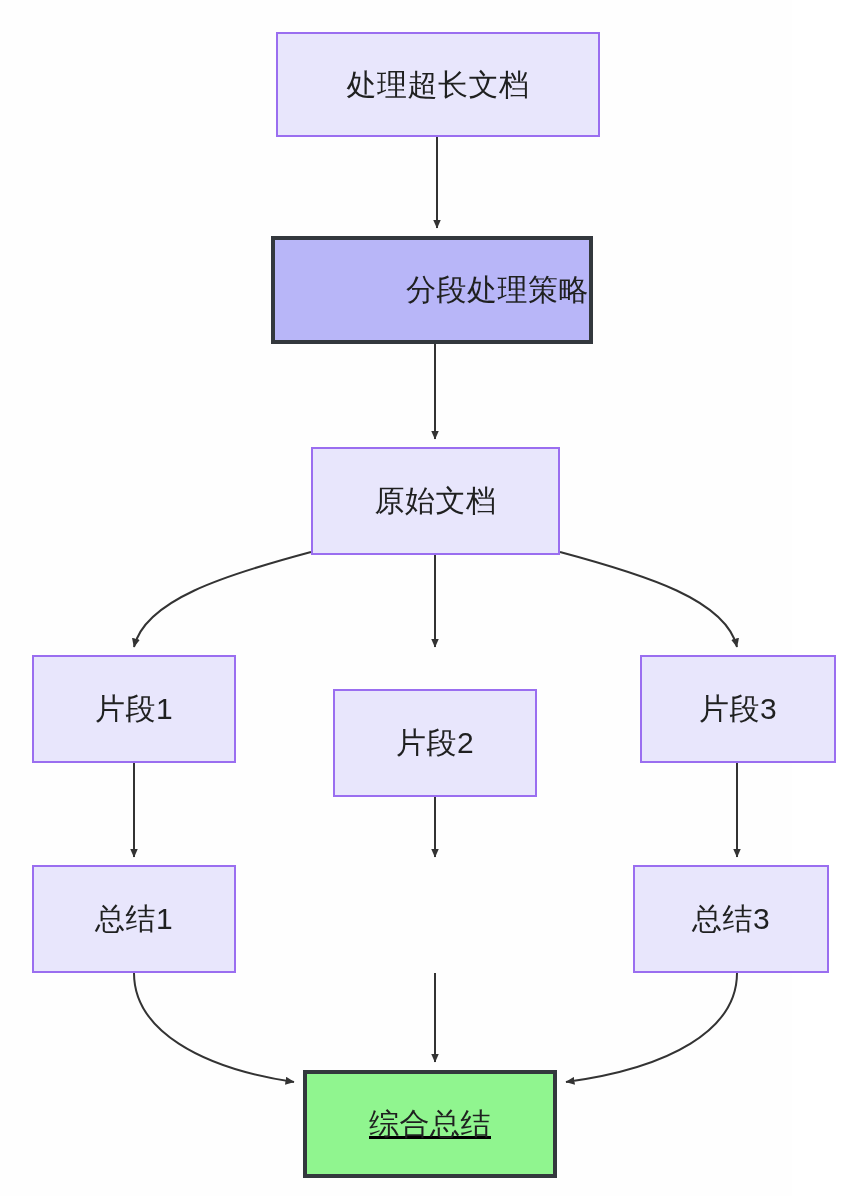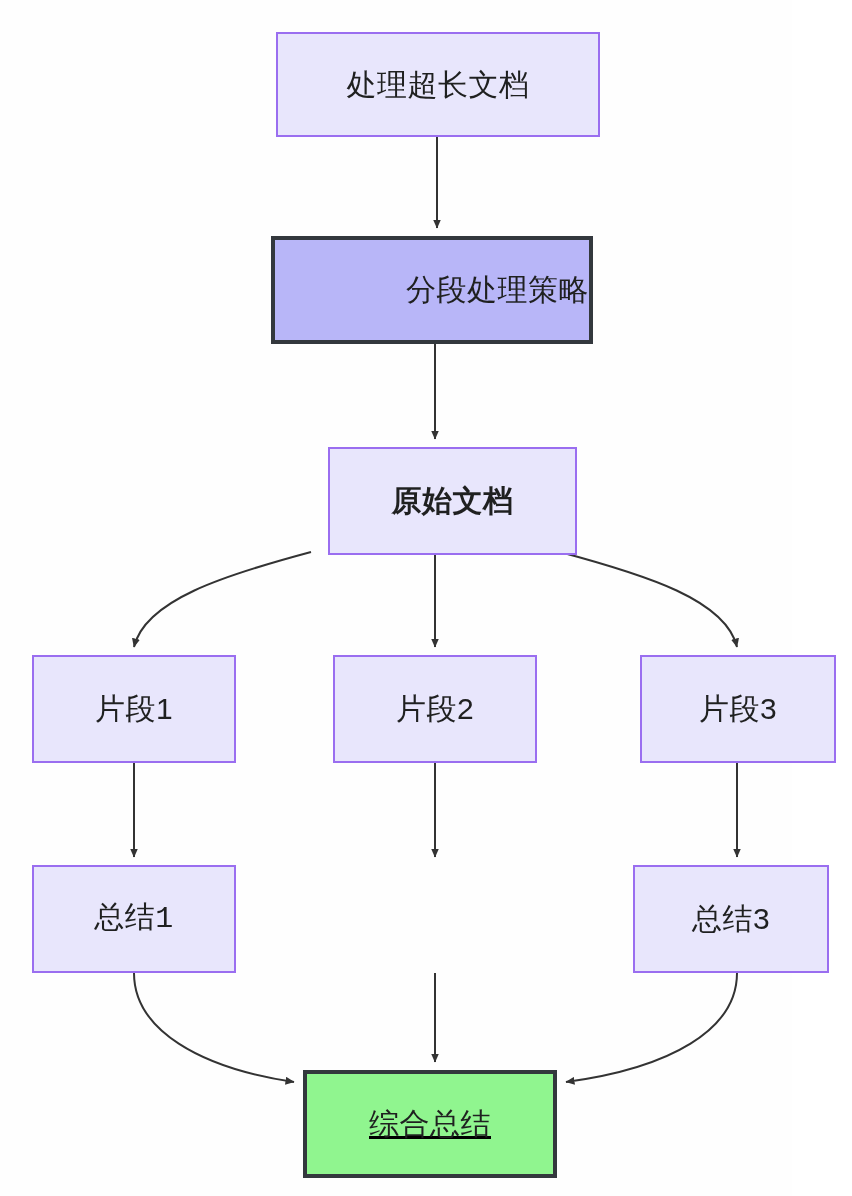--- a/index.html
+++ b/index.html
@@ -94,37 +94,37 @@
   </svg>
 
   <div class="node plain" style="left:276px; top:32px; width:324px; height:105px;">
     <span class="node-label">处理超长文档</span>
   </div>
 
   <div class="node highlight" style="left:271px; top:236px; width:322px; height:108px;justify-content:flex-end;">
     <span class="node-label">分段处理策略</span>
   </div>
 
-  <div class="node plain" style="left:328px; top:447px; width:249px; height:108px;font-weight:bold;">
+  <div class="node plain" style="left:311px; top:447px; width:249px; height:108px;">
     <span class="node-label">原始文档</span>
   </div>
 
   <div class="node plain" style="left:32px; top:655px; width:204px; height:108px;">
     <span class="node-label">片段1</span>
   </div>
 
-  <div class="node plain" style="left:333px; top:655px; width:204px; height:108px;">
+  <div class="node plain" style="left:333px; top:689px; width:204px; height:108px;">
     <span class="node-label">片段2</span>
   </div>
 
   <div class="node plain" style="left:633px; top:655px; width:196px; height:108px;margin-left:7px;">
     <span class="node-label">片段3</span>
   </div>
 
-  <div class="node plain" style="left:32px; top:865px; width:204px; height:108px;font-family:Liberation Mono, monospace;">
+  <div class="node plain" style="left:32px; top:865px; width:204px; height:108px;">
     <span class="node-label">总结1</span>
   </div>
 
 
   <div class="node plain" style="left:633px; top:865px; width:196px; height:108px;">
     <span class="node-label">总结3</span>
   </div>
 
   <div class="node result" style="left:303px; top:1070px; width:254px; height:108px;">
     <span class="node-label">综合总结</span>

